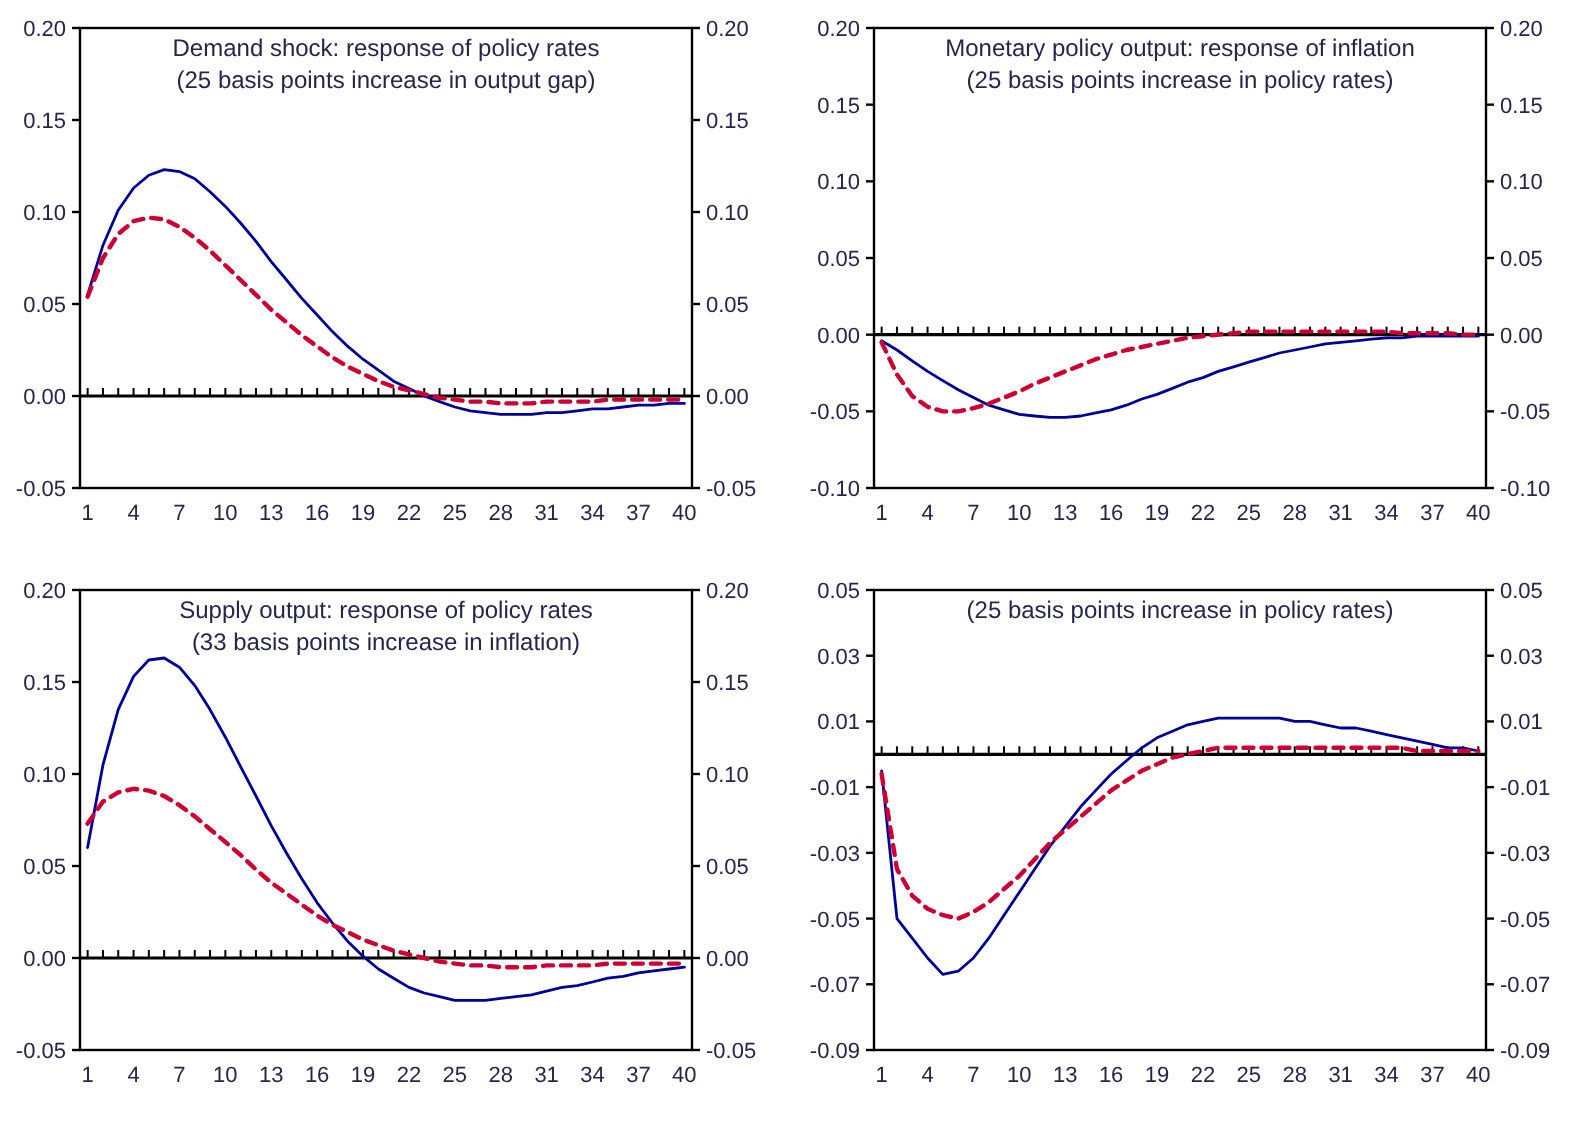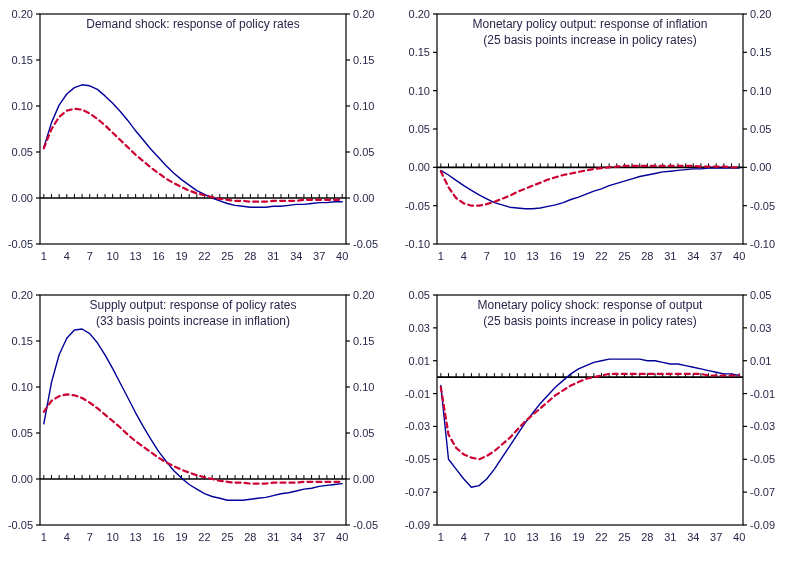--- a/index.html
+++ b/index.html
@@ -126,20 +126,21 @@
           <text x="273.325" y="260" fill="#26264a" font-size="11" font-family="&quot;Liberation Sans&quot;,&quot;DejaVu Sans&quot;,sans-serif" text-anchor="middle">31</text>
           <text x="296.27500000000003" y="260" fill="#26264a" font-size="11" font-family="&quot;Liberation Sans&quot;,&quot;DejaVu Sans&quot;,sans-serif" text-anchor="middle">34</text>
           <text x="319.22499999999997" y="260" fill="#26264a" font-size="11" font-family="&quot;Liberation Sans&quot;,&quot;DejaVu Sans&quot;,sans-serif" text-anchor="middle">37</text>
           <text x="342.175" y="260" fill="#26264a" font-size="11" font-family="&quot;Liberation Sans&quot;,&quot;DejaVu Sans&quot;,sans-serif" text-anchor="middle">40</text>
         </g>
         <polyline points="43.8,147.4 51.5,122.6 59.1,105.1 66.8,94.0 74.4,87.6 82.1,84.8 89.7,85.8 97.4,89.4 105.0,95.9 112.7,103.2 120.3,111.5 128.0,120.7 135.6,130.8 143.3,140.0 150.9,149.2 158.6,157.5 166.2,165.8 173.9,173.2 181.5,179.6 189.2,185.1 196.8,190.6 204.5,194.3 212.1,198.0 219.8,200.8 227.4,203.5 235.1,205.4 242.7,206.3 250.4,207.2 258.0,207.2 265.7,207.2 273.3,206.3 281.0,206.3 288.6,205.4 296.3,204.4 303.9,204.4 311.6,203.5 319.2,202.6 326.9,202.6 334.5,201.7 342.2,201.7" fill="none" stroke="#000099" stroke-width="1.4" stroke-dasharray="none" stroke-linejoin="round" stroke-linecap="round"></polyline>
         <polyline points="43.8,148.3 51.5,129.0 59.1,117.0 66.8,110.6 74.4,108.8 82.1,109.7 89.7,113.4 97.4,118.9 105.0,125.3 112.7,132.7 120.3,140.0 128.0,147.4 135.6,154.8 143.3,161.2 150.9,167.6 158.6,173.2 166.2,178.7 173.9,183.3 181.5,187.0 189.2,190.6 196.8,193.4 204.5,195.2 212.1,197.1 219.8,198.9 227.4,199.8 235.1,200.8 242.7,200.8 250.4,201.7 258.0,201.7 265.7,201.7 273.3,200.8 281.0,200.8 288.6,200.8 296.3,200.8 303.9,199.8 311.6,199.8 319.2,199.8 326.9,199.8 334.5,199.8 342.2,199.8" fill="none" stroke="#cc0033" stroke-width="2.2" stroke-dasharray="5 4" stroke-linejoin="round" stroke-linecap="round"></polyline>
       </svg>
     <div class="panel-title">
       <div>Demand shock: response of policy rates</div>
+      <div>(25 basis points increase in output gap)</div>
     </div>
   </figure>
 
   <figure class="panel" style="margin:0">
     <svg class="plot" width="397" height="281" viewBox="0 0 397 281">
         <g>
           <rect x="40" y="14" width="306" height="230" fill="none" stroke="#000000" stroke-width="1.2"></rect>
         </g>
         <g stroke="#000000" stroke-width="1.2">
           <line x1="36" y1="14" x2="40" y2="14"></line>
@@ -439,18 +440,17 @@
           <text x="250.375" y="260" fill="#26264a" font-size="11" font-family="&quot;Liberation Sans&quot;,&quot;DejaVu Sans&quot;,sans-serif" text-anchor="middle">28</text>
           <text x="273.325" y="260" fill="#26264a" font-size="11" font-family="&quot;Liberation Sans&quot;,&quot;DejaVu Sans&quot;,sans-serif" text-anchor="middle">31</text>
           <text x="296.27500000000003" y="260" fill="#26264a" font-size="11" font-family="&quot;Liberation Sans&quot;,&quot;DejaVu Sans&quot;,sans-serif" text-anchor="middle">34</text>
           <text x="319.22499999999997" y="260" fill="#26264a" font-size="11" font-family="&quot;Liberation Sans&quot;,&quot;DejaVu Sans&quot;,sans-serif" text-anchor="middle">37</text>
           <text x="342.175" y="260" fill="#26264a" font-size="11" font-family="&quot;Liberation Sans&quot;,&quot;DejaVu Sans&quot;,sans-serif" text-anchor="middle">40</text>
         </g>
         <polyline points="43.8,104.4 51.5,178.3 59.1,188.1 66.8,198.0 74.4,206.2 82.1,204.6 89.7,198.0 97.4,188.1 105.0,176.6 112.7,165.1 120.3,153.6 128.0,142.1 135.6,132.3 143.3,122.4 150.9,114.2 158.6,106.0 166.2,99.4 173.9,92.9 181.5,87.9 189.2,84.6 196.8,81.4 204.5,79.7 212.1,78.1 219.8,78.1 227.4,78.1 235.1,78.1 242.7,78.1 250.4,79.7 258.0,79.7 265.7,81.4 273.3,83.0 281.0,83.0 288.6,84.6 296.3,86.3 303.9,87.9 311.6,89.6 319.2,91.2 326.9,92.9 334.5,92.9 342.2,94.5" fill="none" stroke="#000099" stroke-width="1.4" stroke-dasharray="none" stroke-linejoin="round" stroke-linecap="round"></polyline>
         <polyline points="43.8,106.0 51.5,153.6 59.1,166.8 66.8,173.4 74.4,176.6 82.1,178.3 89.7,175.0 97.4,170.1 105.0,163.5 112.7,156.9 120.3,148.7 128.0,140.5 135.6,133.9 143.3,127.4 150.9,120.8 158.6,114.2 166.2,109.3 173.9,104.4 181.5,101.1 189.2,97.8 196.8,96.1 204.5,94.5 212.1,92.9 219.8,92.9 227.4,92.9 235.1,92.9 242.7,92.9 250.4,92.9 258.0,92.9 265.7,92.9 273.3,92.9 281.0,92.9 288.6,92.9 296.3,92.9 303.9,92.9 311.6,94.5 319.2,94.5 326.9,94.5 334.5,94.5 342.2,94.5" fill="none" stroke="#cc0033" stroke-width="2.2" stroke-dasharray="5 4" stroke-linejoin="round" stroke-linecap="round"></polyline>
       </svg>
     <div class="panel-title">
-      <div>Monetary policy shock: response of output</div>
       <div>(25 basis points increase in policy rates)</div>
     </div>
   </figure>
 
 </div>
 
 </body></html>

